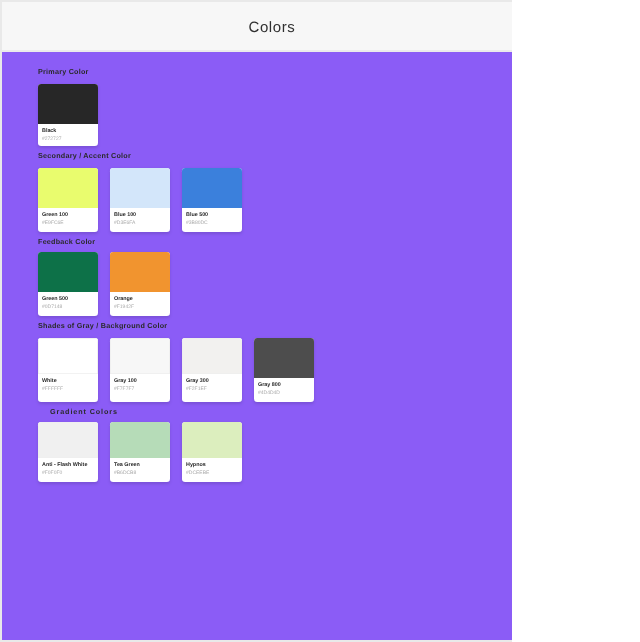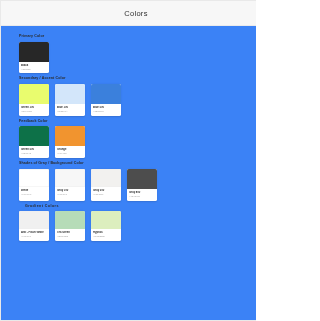--- a/index.html
+++ b/index.html
@@ -12,21 +12,21 @@
     background: #ffffff;
     font-family: "Liberation Sans", sans-serif;
     overflow: hidden;
   }
 
   .page {
     position: relative;
     width: 272px;
     height: 321px;
     box-sizing: border-box;
-    background: #3b82f6;
+    background: #8b5cf6;
     border: 1px solid #e9e9e9;
   }
 
   
   .header {
     height: 24px;
     background: #f7f7f7;
     border-bottom: 1px solid #ebebeb;
     display: flex;
     align-items: center;

